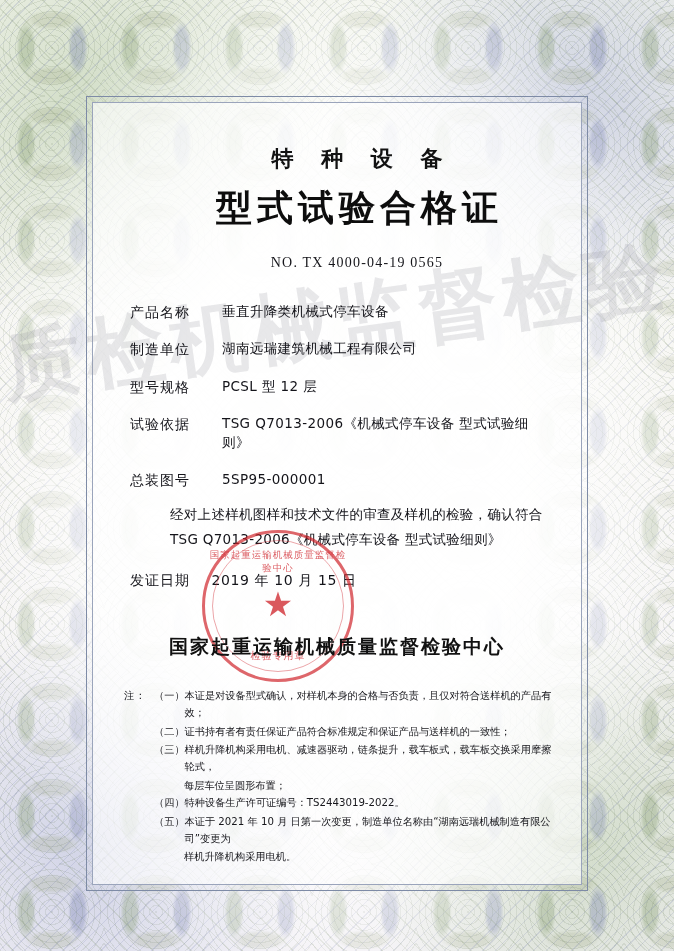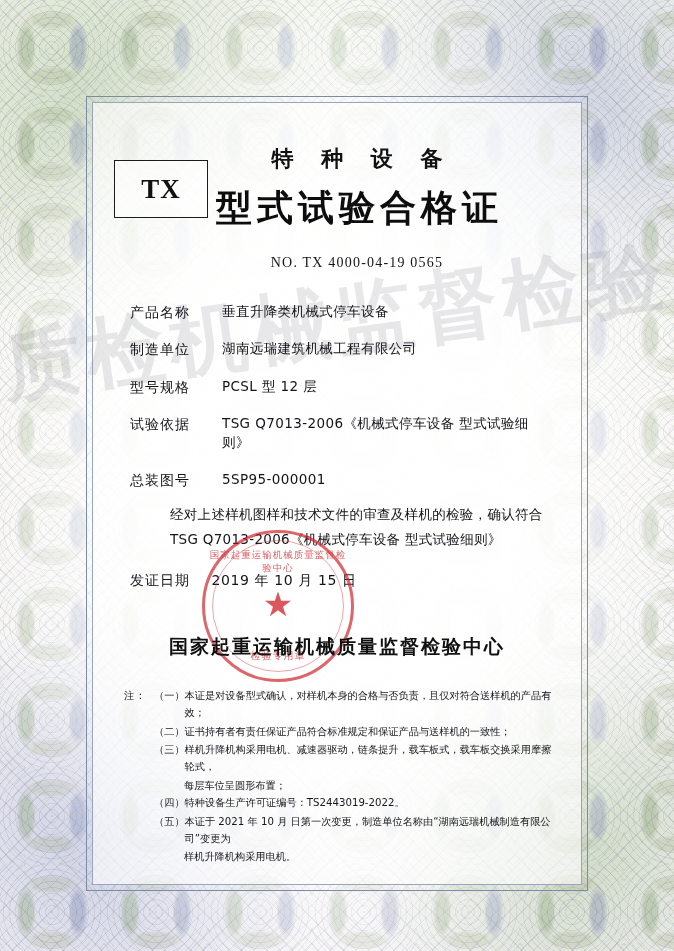--- a/index.html
+++ b/index.html
@@ -303,23 +303,20 @@
   <div class="bg-layer bg-weave"></div>
   <div class="bg-layer bg-fade"></div>
 
   <div class="frame-outer"></div>
   <div class="frame-inner"></div>
 
   <div class="watermark">质检机械监督检验用</div>
 
   <div class="content">
 
-    <div class="tx-box">
-      <span class="tx-text">TX</span>
-    </div>
 
     <div class="title-zone">
       <div class="title-small">特 种 设 备</div>
       <div class="title-main">型式试验合格证</div>
       <div class="title-no">NO. TX 4000-04-19 0565</div>
     </div>
 
     <div class="fields">
       <div class="field-row">
         <div class="field-label">产品名称</div>

